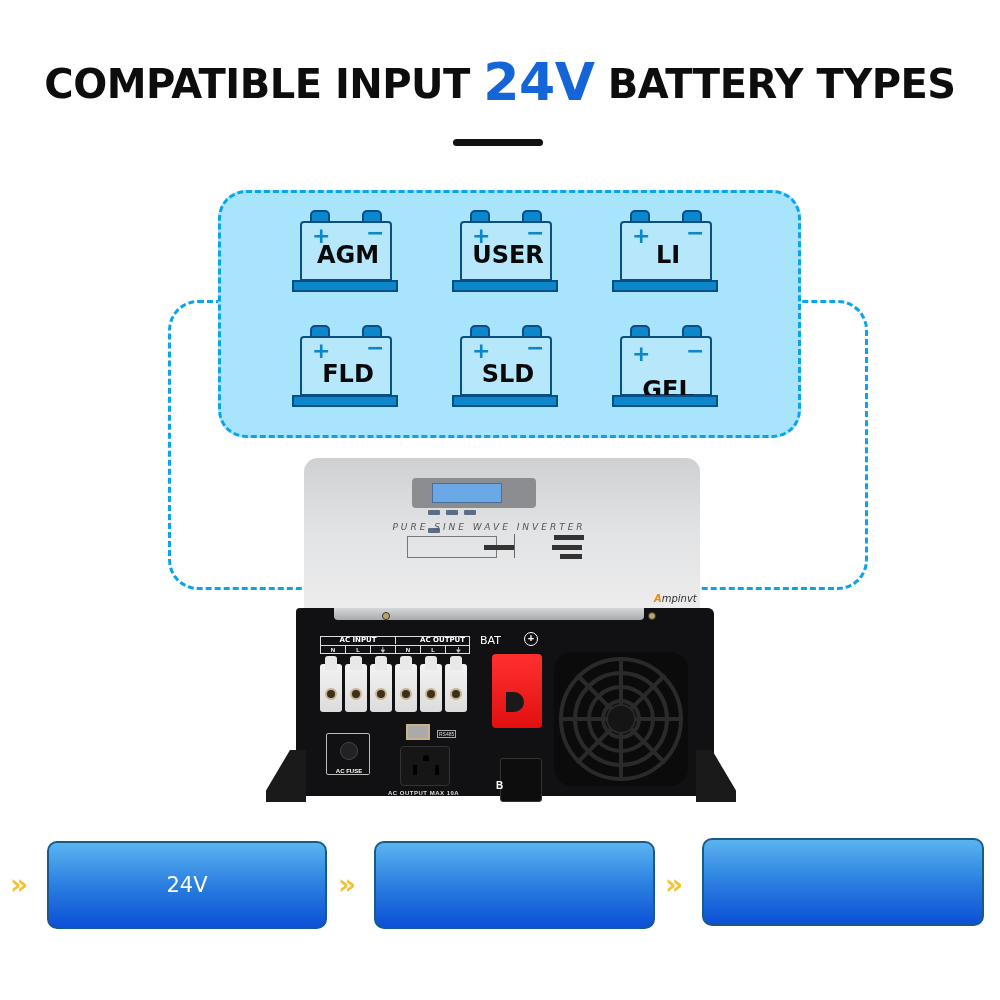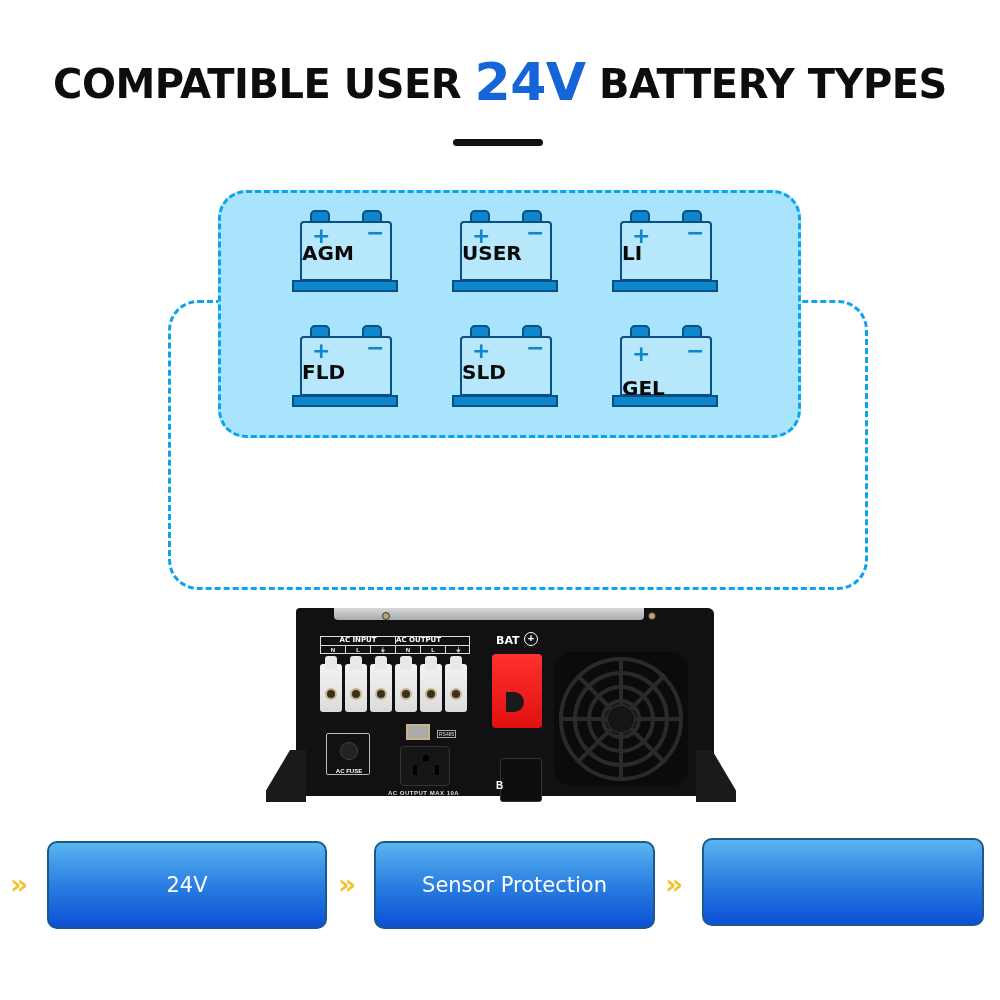--- a/index.html
+++ b/index.html
@@ -37,22 +37,22 @@
     position: absolute; left: 8px; top: 21px; width: 92px; height: 60px;
     background: #b6e7fb; border: 2.5px solid #0a4e86; border-radius: 4px 4px 0 0;
   }
   .battery .plus, .battery .minus {
     position: absolute; color: #0d87cc; font-weight: bold; font-size: 22px; line-height: 20px;
     font-family: "DejaVu Sans", sans-serif;
   }
   .battery .plus { left: 10px; top: 3px; }
   .battery .minus { left: 64px; top: 0px; }
   .battery .label {
-    position: absolute; left: 0; top: 18px; width: 92px; 
-    font-family: "DejaVu Sans", sans-serif; font-weight: bold; font-size: 20px; color: #0a0a0a;
+    position: absolute; left: 0; top: 18px; width: 92px; text-align: center;
+    font-family: "DejaVu Sans", sans-serif; font-weight: bold; font-size: 24px; color: #0a0a0a;
   }
   .battery .base {
     position: absolute; left: 0; top: 80px; width: 106px; height: 12px;
     background: #0d87cc; border: 2px solid #0a4e86;
   }
 
   
   .inverter { position: absolute; left: 266px; top: 458px; width: 470px; height: 352px; }
   .inv-top-full {
     position: absolute; left: 38px; top: 0; width: 396px; height: 165px;
@@ -97,21 +97,21 @@
 
   .ac-label-strip {
     position: absolute; left: 24px; top: 28px; width: 150px; height: 18px; border: 1px solid #ddd;
   }
   .ac-label-strip .row1 { position: absolute; top: 0; height: 9px; width: 100%; border-bottom: 1px solid #ddd; }
   .ac-label-strip .h {
     position: absolute; top: -1px; width: 75px; text-align: center; font-size: 7px; color: #fff; font-weight: bold;
     font-family: "DejaVu Sans", sans-serif;
   }
   .ac-label-strip .h.in { left: 0; border-right: 1px solid #ddd; }
-  .ac-label-strip .h.out { left: 60px; }
+  .ac-label-strip .h.out { left: 84px; }
   .ac-label-strip .c {
     position: absolute; top: 9px; width: 25px; text-align: center; font-size: 6px; color: #fff; font-weight: bold;
     border-right: 1px solid #ddd; height: 8px; line-height: 8px;
   }
   .terminal {
     position: absolute; top: 56px; width: 22px; height: 48px;
     background: linear-gradient(180deg, #f3f3f3 0%, #dcdcdc 100%); border-radius: 3px;
   }
   .terminal::before {
     content: ""; position: absolute; left: 5px; top: -8px; width: 12px; height: 14px;
@@ -130,21 +130,21 @@
   .rj45 { position: absolute; left: 110px; top: 116px; width: 24px; height: 16px; background: #aaa; border: 2px solid #c9b48a; }
   .rs485 { position: absolute; left: 141px; top: 122px; font-size: 5px; color: #ddd; border: 1px solid #aaa; padding: 0 1px; }
   .outlet {
     position: absolute; left: 104px; top: 138px; width: 50px; height: 40px;
     background: #161616; border: 1px solid #333; border-radius: 4px;
   }
   .outlet .slot { position: absolute; width: 4px; height: 10px; background: #000; top: 18px; }
   .outlet .ground { position: absolute; left: 22px; top: 8px; width: 6px; height: 6px; background: #000; border-radius: 3px 3px 0 0; }
   .outlet-label { position: absolute; left: 92px; top: 182px; font-size: 6px; color: #ddd; font-weight: bold; letter-spacing: 0.5px; white-space: nowrap; }
 
-  .bat-label { position: absolute; left: 200px; top: 26px; font-size: 11px; font-weight: bold; color: #fff; font-family: "DejaVu Sans", sans-serif; }
+  .bat-label { position: absolute; left: 184px; top: 26px; font-size: 11px; font-weight: normal; color: #fff; font-family: "DejaVu Sans", sans-serif; }
   .bat-plus-icon { position: absolute; left: 228px; top: 24px; width: 14px; height: 14px; border: 1.5px solid #fff; border-radius: 50%; color: #fff; font-size: 11px; line-height: 11px; text-align: center; font-weight: bold; }
   .bat-pos-cover {
     position: absolute; left: 196px; top: 46px; width: 50px; height: 74px;
     background: linear-gradient(180deg, #ff3030, #e01010); border-radius: 4px;
   }
   .bat-pos-cover::after {
     content: ""; position: absolute; left: 14px; top: 38px; width: 18px; height: 20px;
     background: #1a1a1a; border-radius: 0 10px 10px 0;
   }
   .bat-neg-cover {
@@ -174,21 +174,21 @@
   .feature .bold { font-weight: bold; }
   .chev {
     position: absolute; top: 870px; font-size: 28px; font-weight: bold; color: #f2c230;
     font-family: "DejaVu Sans", sans-serif; letter-spacing: -6px; line-height: 30px;
   }
 </style>
 </head>
 <body>
 
 <div class="headline">
-  <span>COMPATIBLE USER </span><span class="accent">24V</span><span> BATTERY TYPES</span>
+  <span>COMPATIBLE INPUT </span><span class="accent">24V</span><span> BATTERY TYPES</span>
 </div>
 <div class="underline-bar"></div>
 
 <div class="outer-dashed"></div>
 <div class="panel"></div>
 
 <div class="battery" style="left:292px; top:200px;">
   <div class="term l"></div>
   <div class="term r"></div>
   <div class="body">
@@ -248,20 +248,33 @@
   <div class="term r"></div>
   <div class="body">
     <span class="plus" style="top:6px">+</span>
     <span class="minus" style="top:3px">−</span>
     <span class="label" style="top:38px">GEL</span>
   </div>
   <div class="base"></div>
 </div>
 
 <div class="inverter">
+  <div class="inv-top-full">
+    <div class="lcd-bezel"></div>
+    <div class="lcd"></div>
+    <div class="lcd-btns"><span></span><span></span><span></span><span></span></div>
+    <div class="inv-title">PURE SINE WAVE INVERTER</div>
+    <div class="inv-table"></div>
+    <div class="inv-divider"></div>
+    <div class="flow-box" style="left:250px; top:77px; width:30px;"></div>
+    <div class="flow-box" style="left:180px; top:87px; width:30px;"></div>
+    <div class="flow-box" style="left:248px; top:87px; width:30px;"></div>
+    <div class="flow-box" style="left:256px; top:96px; width:22px;"></div>
+    <div class="brand"><span class="a">A</span><span>mpinvt</span></div>
+  </div>
 
   <div class="inv-front">
     <div class="front-silver"></div>
     <div class="screw" style="left:86px; top:4px;"></div>
     <div class="screw" style="left:352px; top:4px;"></div>
     <div class="screw" style="left:362px; top:44px;"></div>
     <div class="screw" style="left:362px; top:164px;"></div>
 
     <div class="ac-label-strip">
       <div class="row1"></div>
@@ -334,18 +347,17 @@
   <div class="foot r"></div>
 </div>
 
 <span class="chev" style="left:10px;">»</span>
 <div class="feature" style="left:47px; width:280px;">
   <div class="l1">24V</div>
 </div>
 
 <span class="chev" style="left:338px;">»</span>
 <div class="feature" style="left:374px; width:281px;">
-  <div class="l2">Sensor Protection</div>
 </div>
 
 <span class="chev" style="left:665px;">»</span>
 <div class="feature" style="left:702px; width:282px; top:838px;">
 </div>
 
 </body></html>

